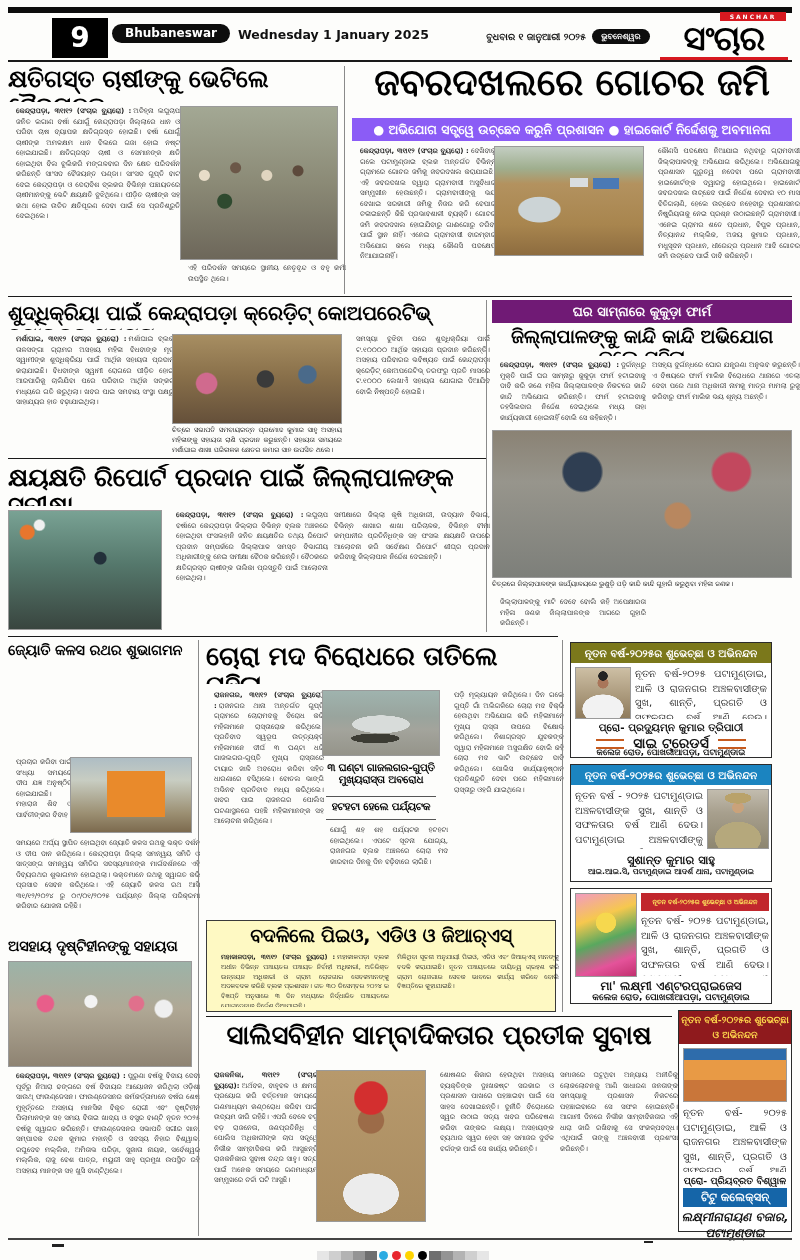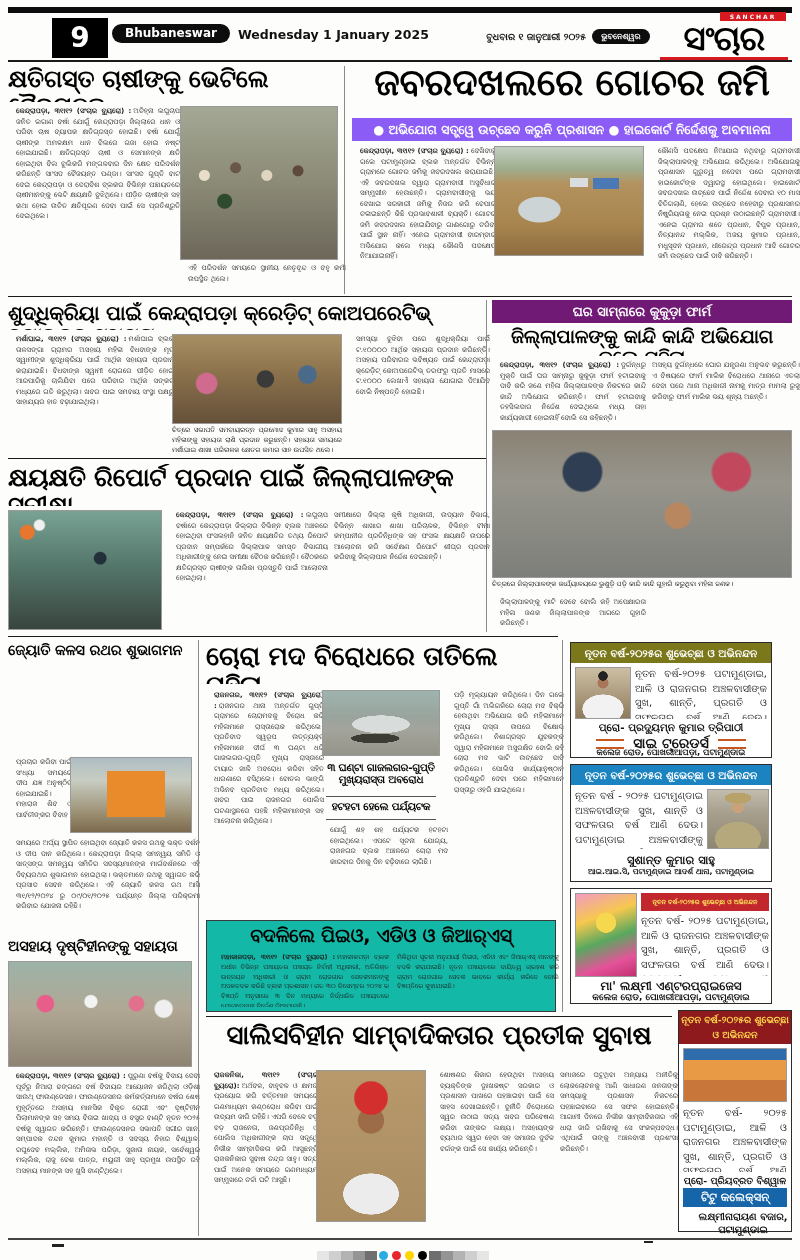--- a/index.html
+++ b/index.html
@@ -178,21 +178,21 @@
     <b>ରାଜନଗର, ୩୧ା୧୨ (ସଂଚାର ବ୍ୟୁରୋ) :</b><span>ରାଜନଗର ଥାନା ଅନ୍ତର୍ଗତ ଗୁପ୍ତି ଗ୍ରାମରେ ଚୋରାମଦକୁ ବିରୋଧ କରି ମହିଳାମାନେ ରାସ୍ତାରୋକ କରିଥିଲେ। ପ୍ରତିବାଦ ସ୍ୱରୂପ ଉତ୍ତ୍ୟକ୍ତ ମହିଳାମାନେ ଦୀର୍ଘ ୩ ଘଣ୍ଟା ଧରି ଗାଜଲଗର-ଗୁପ୍ତି ମୁଖ୍ୟ ରାସ୍ତାରେ ଟାୟାର ଜାଳି ଅବରୋଧ କରିବା ସହିତ ଧାରଣାରେ ବସିଥିଲେ। ବୋତଲ ଭାଙ୍ଗି ଅଭିନବ ପ୍ରତିବାଦ ମଧ୍ୟ କରିଥିଲେ। ଖବର ପାଇ ରାଜନଗର ପୋଲିସ ଘଟଣାସ୍ଥଳରେ ପହଞ୍ଚି ମହିଳାମାନଙ୍କ ସହ ଆଲୋଚନା କରିଥିଲେ।</span>
   </div>
   <div class="abs ph ph-road" style="left:322px;top:690px;width:118px;height:66px;"></div>
   <div class="abs hl" style="left:322px;top:762px;width:118px;height:30px;font-size:10.5px;text-align:center;">୩ ଘଣ୍ଟା ଗାଜଲଗର-ଗୁପ୍ତି ମୁଖ୍ୟରାସ୍ତା ଅବରୋଧ</div>
   <div class="abs rh" style="left:326px;top:796px;width:110px;background:#555;"></div>
   <div class="abs hl" style="left:322px;top:801px;width:118px;height:16px;font-size:10.5px;text-align:center;">ହଟହଟା ହେଲେ ପର୍ଯ୍ୟଟକ</div>
   <div class="abs rh" style="left:326px;top:819px;width:110px;background:#555;"></div>
   <div class="abs bt" style="left:322px;top:825px;width:118px;height:80px;">ଯୋଗୁଁ ଶହ ଶହ ପର୍ଯ୍ୟଟକ ହଟହଟା ହୋଇଥିଲେ। ଏପଟେ ସୂଚନା ଯୋଗ୍ୟ, ରାଜନଗର ବ୍ଲକ ଅଞ୍ଚଳରେ ଚୋରା ମଦ କାରବାର ଦିନକୁ ଦିନ ବଢ଼ିବାରେ ଲାଗିଛି।</div>
   <div class="abs bt" style="left:446px;top:690px;width:110px;height:216px;">ପଡ଼ି ମୂଲ୍ୟାୟନ କରିଥିଲେ। ଦିନ ଗଲେ ଗୁପ୍ତି ଗାଁ ଅଲିଗଳିରେ ଚୋରା ମଦ ବିକ୍ରି ହେଉଥିବା ଅଭିଯୋଗ କରି ମହିଳାମାନେ ମୁଖ୍ୟ ରାସ୍ତା ଉପରେ ବିକ୍ଷୋଭ କରିଥିଲେ। ନିଶାଗ୍ରସ୍ତ ଯୁବକଙ୍କ ଦ୍ୱାରା ମହିଳାମାନେ ଅସୁରକ୍ଷିତ ବୋଲି କହି ଚୋରା ମଦ ଭାଟି ଉଚ୍ଛେଦ ଦାବି କରିଥିଲେ। ପୋଲିସ କାର୍ଯ୍ୟାନୁଷ୍ଠାନ ପ୍ରତିଶ୍ରୁତି ଦେବା ପରେ ମହିଳାମାନେ ରାସ୍ତାରୁ ଓହରି ଯାଇଥିଲେ।</div>
 
-  <div class="abs" style="left:206px;top:920px;width:350px;height:92px;border:1px solid #3a3a3a;background:#14b8a6;box-sizing:border-box;padding:4px 6px;">
+  <div class="abs" style="left:206px;top:920px;width:350px;height:92px;border:1px solid #3a3a3a;background:#fef9c3;box-sizing:border-box;padding:4px 6px;">
     <div class="hl" style="font-size:19px;height:26px;text-align:center;">ବଦଳିଲେ ପିଇଓ, ଏଡିଓ ଓ ଜିଆର୍‌ଏସ୍</div>
     <div class="bt" style="position:absolute;left:6px;top:32px;width:168px;height:54px;font-size:6.5px;">
       <b>ମହାକାଳପଡ଼ା, ୩୧ା୧୨ (ସଂଚାର ବ୍ୟୁରୋ) :</b><span>ମହାକାଳପଡ଼ା ବ୍ଲକ ଅଧୀନ ବିଭିନ୍ନ ପଞ୍ଚାୟତର ପଞ୍ଚାୟତ ନିର୍ବାହୀ ଅଧିକାରୀ, ଅତିରିକ୍ତ ଉନ୍ନୟନ ଅଧିକାରୀ ଓ ଗ୍ରାମ ରୋଜଗାର ସେବକମାନଙ୍କୁ ଅଦଳବଦଳ କରିଛି ବ୍ଲକ ପ୍ରଶାସନ। ଗତ ୩୦ ଡିସେମ୍ବର ୨୦୨୪ ର ବିଜ୍ଞପ୍ତି ଅନୁସାରେ ୩ ଦିନ ମଧ୍ୟରେ ନିର୍ଦ୍ଧାରିତ ପଞ୍ଚାୟତରେ ଯୋଗଦେବାକୁ ନିର୍ଦ୍ଦେଶ ଦିଆଯାଇଛି।</span>
     </div>
     <div class="bt" style="position:absolute;left:182px;top:32px;width:162px;height:54px;font-size:6.5px;">ମିଳିଥିବା ସୂଚନା ଅନୁଯାୟୀ ପିଇଓ, ଏଡିଓ ଏବଂ ଜିଆର୍‌ଏସ୍ ମାନଙ୍କୁ ବଦଳି କରାଯାଇଛି। ନୂତନ ପଞ୍ଚାୟତରେ ଦାୟିତ୍ୱ ଗ୍ରହଣ କରି ଗ୍ରାମ ରୋଜଗାର ସେବକ ଭାବରେ କାର୍ଯ୍ୟ କରିବେ ବୋଲି ବିଜ୍ଞପ୍ତିରେ କୁହାଯାଇଛି।</div>
   </div>
 
   <div class="abs rh" style="left:206px;top:1016px;width:466px;"></div>
 
   <div class="abs hl" style="left:206px;top:1021px;width:466px;height:44px;font-size:26px;text-align:center;">ସାଲିସବିହୀନ ସାମ୍ବାଦିକତାର ପ୍ରତୀକ ସୁବାଷ</div>
@@ -233,21 +233,21 @@
     <div class="adname" style="position:absolute;left:0;top:90px;width:100%;font-size:12px;">ମା' ଲକ୍ଷ୍ମୀ ଏଣ୍ଟରପ୍ରାଇଜେସ</div>
     <div class="adaddr" style="position:absolute;left:0;top:103px;width:100%;font-size:9px;">କଲେଜ ରୋଡ, ପୋଖରୀଆପଡ଼ା, ପଟାମୁଣ୍ଡାଇ</div>
   </div>
 
   <div class="adbox" style="left:678px;top:1010px;width:114px;height:222px;">
     <div class="bar" style="height:32px;background:#8f1a1d;color:#ffd94d;font-size:9.5px;line-height:1.6;padding-top:1px;">ନୂତନ ବର୍ଷ-୨୦୨୫ର ଶୁଭେଚ୍ଛା ଓ ଅଭିନନ୍ଦନ</div>
     <div class="ph ph-shop" style="position:absolute;left:4px;top:37px;width:104px;height:54px;"></div>
     <div class="admsg" style="position:absolute;left:4px;top:95px;width:104px;height:66px;">ନୂତନ ବର୍ଷ- ୨୦୨୫ ପଟାମୁଣ୍ଡାଇ, ଆଳି ଓ ରାଜନଗର ଅଞ୍ଚଳବାସୀଙ୍କ ସୁଖ, ଶାନ୍ତି, ପ୍ରଗତି ଓ ସଫଳତାର ବର୍ଷ ଆଣି ଦେଉ। ସମସ୍ତ ବ୍ୟବସାୟୀ ବନ୍ଧୁ ଓ ଗ୍ରାହକମାନଙ୍କୁ ମୋର ନୂତନ ବର୍ଷର ଅଭିନନ୍ଦନ ଓ ଶୁଭେଚ୍ଛା। ଏହି ପ୍ରଭୁ ଜଗନ୍ନାଥଙ୍କ ନିକଟରେ ମୋର ଭକ୍ତିପୂର୍ଣ୍ଣ ପ୍ରାର୍ଥନା।</div>
     <div class="adname" style="position:absolute;left:0;top:164px;width:100%;font-size:9.5px;">ପ୍ରୋ- ପ୍ରିୟବ୍ରତ ବିଶ୍ୱାଳ</div>
     <div class="bar" style="position:absolute;left:4px;top:177px;width:104px;height:19px;background:#1565a8;font-size:11.5px;line-height:19px;">ଟିଟୁ କଲେକ୍ସନ୍</div>
-    <div class="adaddr" style="position:absolute;left:8px;top:199px;width:100%;font-size:10px;line-height:1.3;">ଲକ୍ଷ୍ମୀନାରାୟଣ ବଜାର, ପଟାମୁଣ୍ଡାଇ</div>
+    <div class="adaddr" style="position:absolute;left:0;top:199px;width:100%;font-size:12px;line-height:1.3;font-style:italic;">ଲକ୍ଷ୍ମୀନାରାୟଣ ବଜାର, ପଟାମୁଣ୍ଡାଇ</div>
   </div>
 
   <div class="abs rh" style="left:8px;top:1238px;width:784px;height:2px;background:#444;"></div>
   <div class="abs" style="left:52px;top:1244px;width:12px;height:3px;background:#222;"></div>
   <div class="abs" style="left:644px;top:1241px;width:9px;height:2px;background:#222;"></div>
   <div class="abs" style="left:288px;top:1245px;width:230px;text-align:center;white-space:nowrap;">
     <span class="sw" style="background:#e6e6e6;"></span><span class="sw" style="background:#cfcfcf;"></span><span class="sw" style="background:#b3b3b3;"></span><span class="sw" style="background:#949494;"></span><span class="sw" style="background:#6f6f6f;"></span><span class="dot" style="background:#2aabe2;"></span><span class="dot" style="background:#e8262d;"></span><span class="dot" style="background:#ffd400;"></span><span class="dot" style="background:#000;"></span><span class="sw" style="background:#6f6f6f;"></span><span class="sw" style="background:#949494;"></span><span class="sw" style="background:#b3b3b3;"></span><span class="sw" style="background:#cfcfcf;"></span><span class="sw" style="background:#e6e6e6;"></span>
   </div>
 
 </div>

